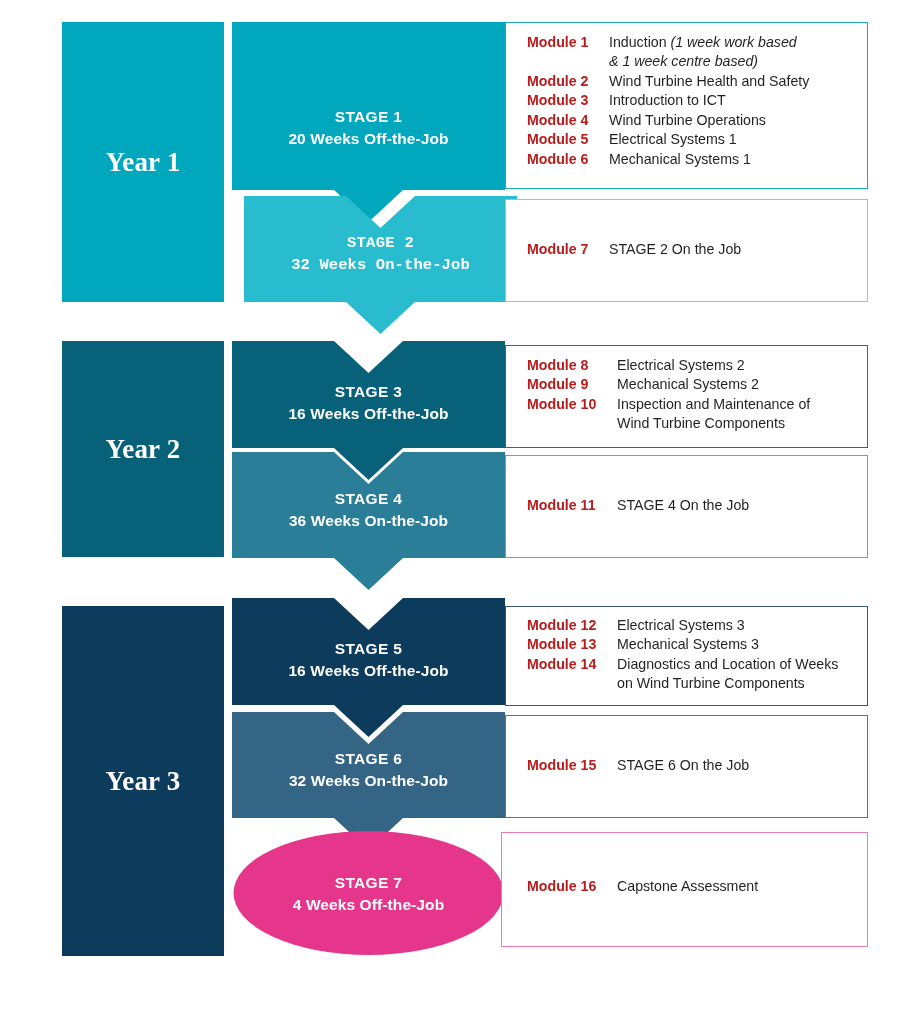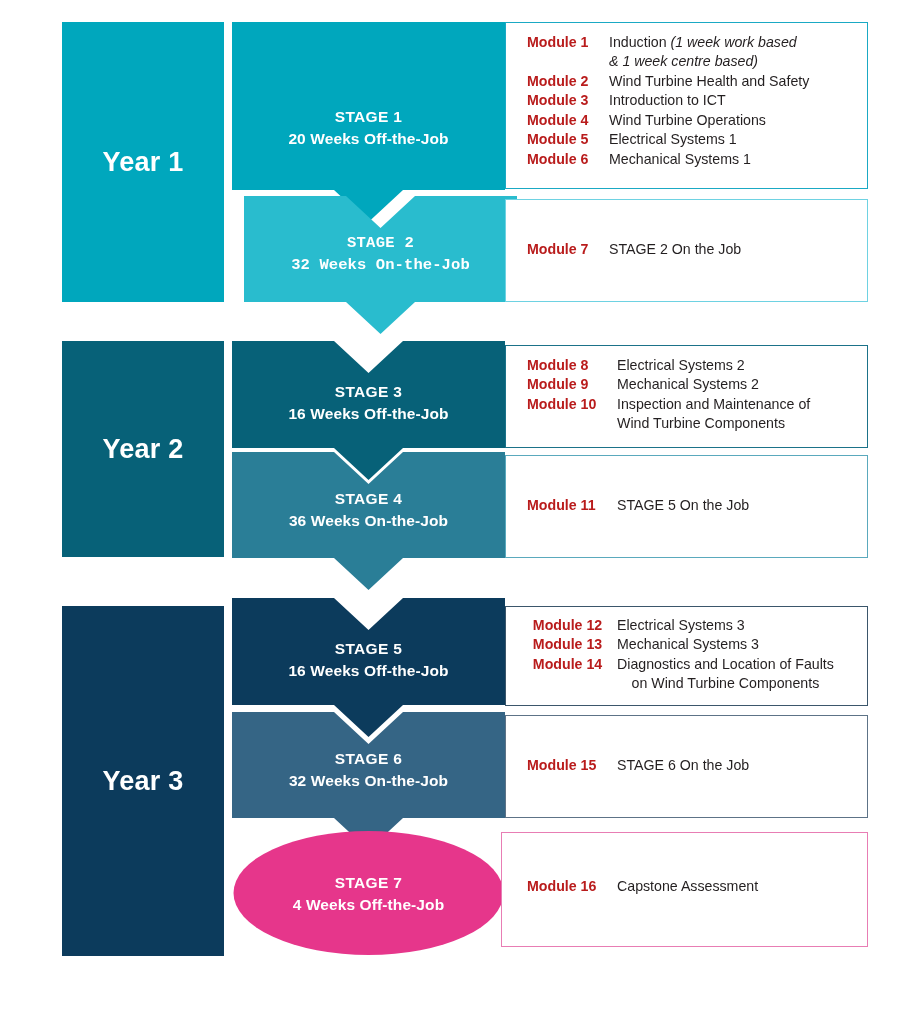--- a/index.html
+++ b/index.html
@@ -27,20 +27,21 @@
     display: flex;
     align-items: center;
     justify-content: center;
   }
   .year-label {
     color: #ffffff;
     font-size: 27px;
     font-weight: bold;
     letter-spacing: 0.2px;
     white-space: nowrap;
+    font-family: Liberation Serif, serif;
   }
 
   
   .stage-block {
     position: absolute;
   }
   .stage-svg {
     position: absolute;
     left: 0; top: 0;
     width: 100%; height: 100%;
@@ -200,52 +201,52 @@
     <div class="stage-text" style="top:36px;">
       <span class="ln1">STAGE 4</span>
       <span class="ln2">36 Weeks On-the-Job</span>
     </div>
   </div>
 
   <div class="module-box gut-wide" style="left:505px; top:455px; width:363px; height:103px; border-color:#5aa9bd;">
     <div class="module-list" style="top:40px;">
       <div class="module-row">
         <span class="module-num">Module 11</span>
-        <span class="module-name">STAGE 5 On the Job</span>
+        <span class="module-name">STAGE 4 On the Job</span>
       </div>
     </div>
   </div>
 
   <div class="year-block" style="left:62px; top:606px; width:162px; height:350px; background:#0c3b5c;">
     <span class="year-label">Year 3</span>
   </div>
 
   <div class="stage-block" style="left:232px; top:598px; width:273px; height:140px;">
     <svg class="stage-svg" viewBox="0 0 273 140" preserveAspectRatio="none">
       <path d="M0,0 L102,0 L136.5,32 L171,0 L273,0 L273,107 L171,107 L136.5,139 L102,107 L0,107 Z" fill="#0c3b5c"></path>
     </svg>
     <div class="stage-text" style="top:40px;">
       <span class="ln1">STAGE 5</span>
       <span class="ln2">16 Weeks Off-the-Job</span>
     </div>
   </div>
 
   <div class="module-box gut-wide" style="left:505px; top:606px; width:363px; height:100px; border-color:#3b566b;">
-    <div class="module-list" style="top:9px;text-align:center;">
+    <div class="module-list" style="top:9px;">
       <div class="module-row">
         <span class="module-num">Module 12</span>
         <span class="module-name">Electrical Systems 3</span>
       </div>
       <div class="module-row">
         <span class="module-num">Module 13</span>
         <span class="module-name">Mechanical Systems 3</span>
       </div>
       <div class="module-row">
         <span class="module-num">Module 14</span>
-        <span class="module-name"><span>Diagnostics and Location of Faults</span><br><span>on Wind Turbine Components</span></span>
+        <span class="module-name"><span>Diagnostics and Location of Weeks</span><br><span>on Wind Turbine Components</span></span>
       </div>
     </div>
   </div>
 
   <div class="stage-block" style="left:232px; top:712px; width:273px; height:140px;padding-left:28px;">
     <svg class="stage-svg" viewBox="0 0 273 140" preserveAspectRatio="none">
       <path d="M0,0 L102,0 L136.5,32 L171,0 L273,0 L273,106 L171,106 L136.5,138 L102,106 L0,106 Z" fill="#356585"></path>
     </svg>
     <div class="stage-text" style="top:36px;">
       <span class="ln1">STAGE 6</span>

